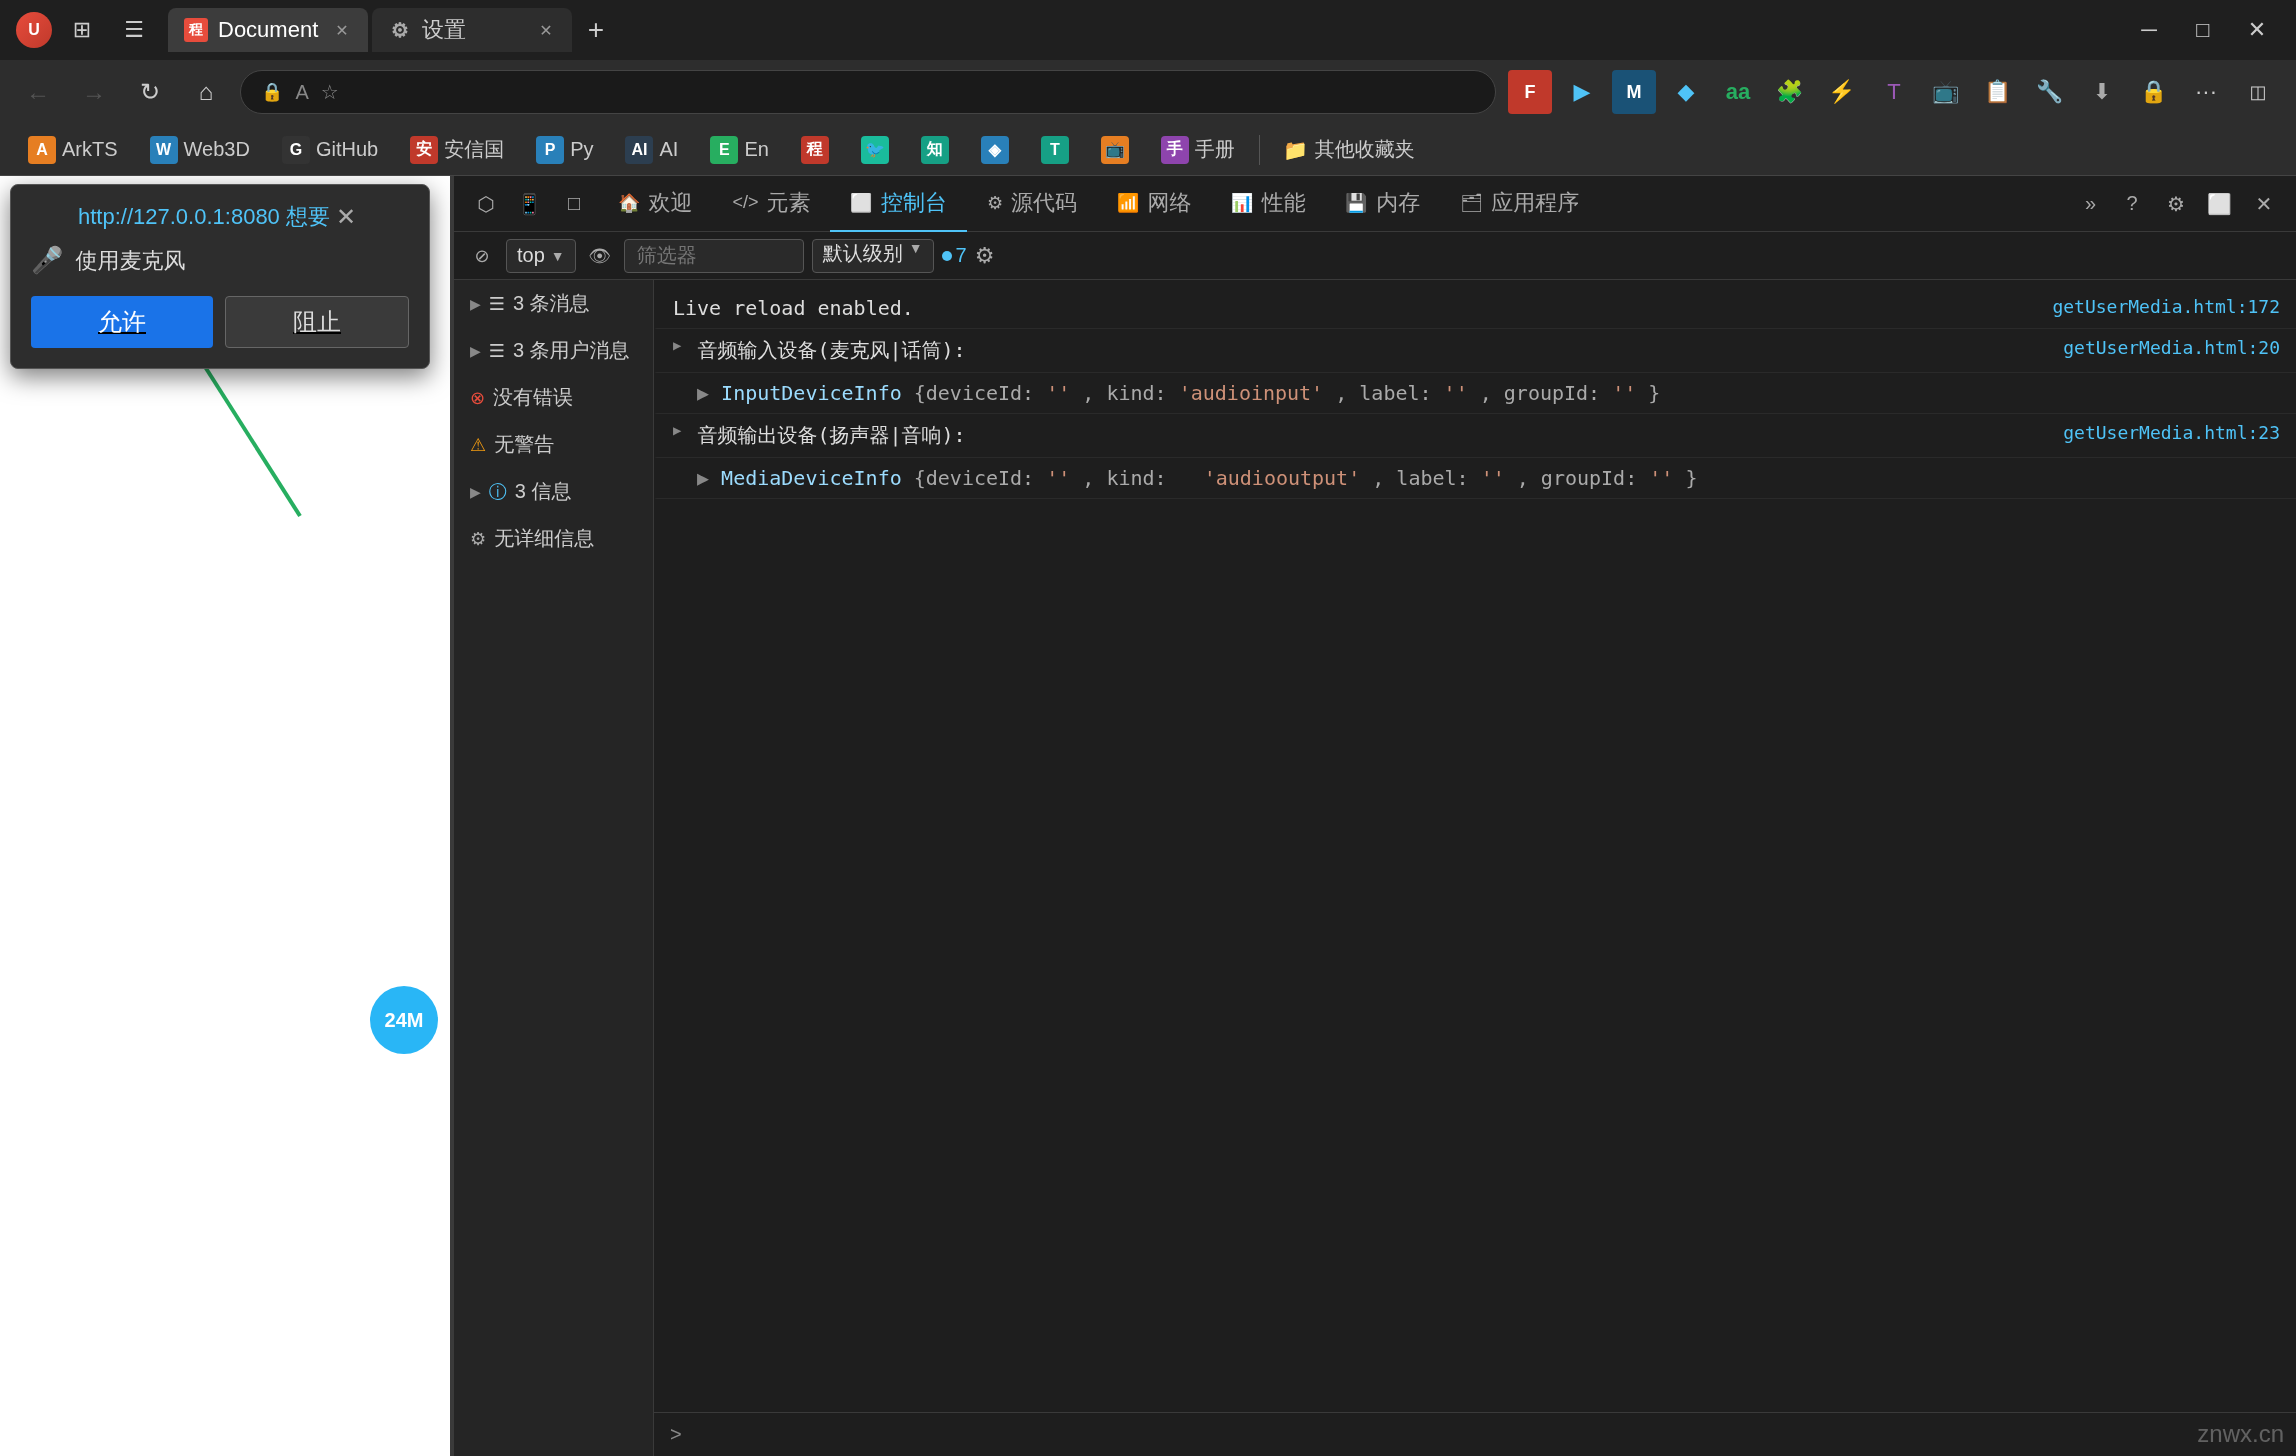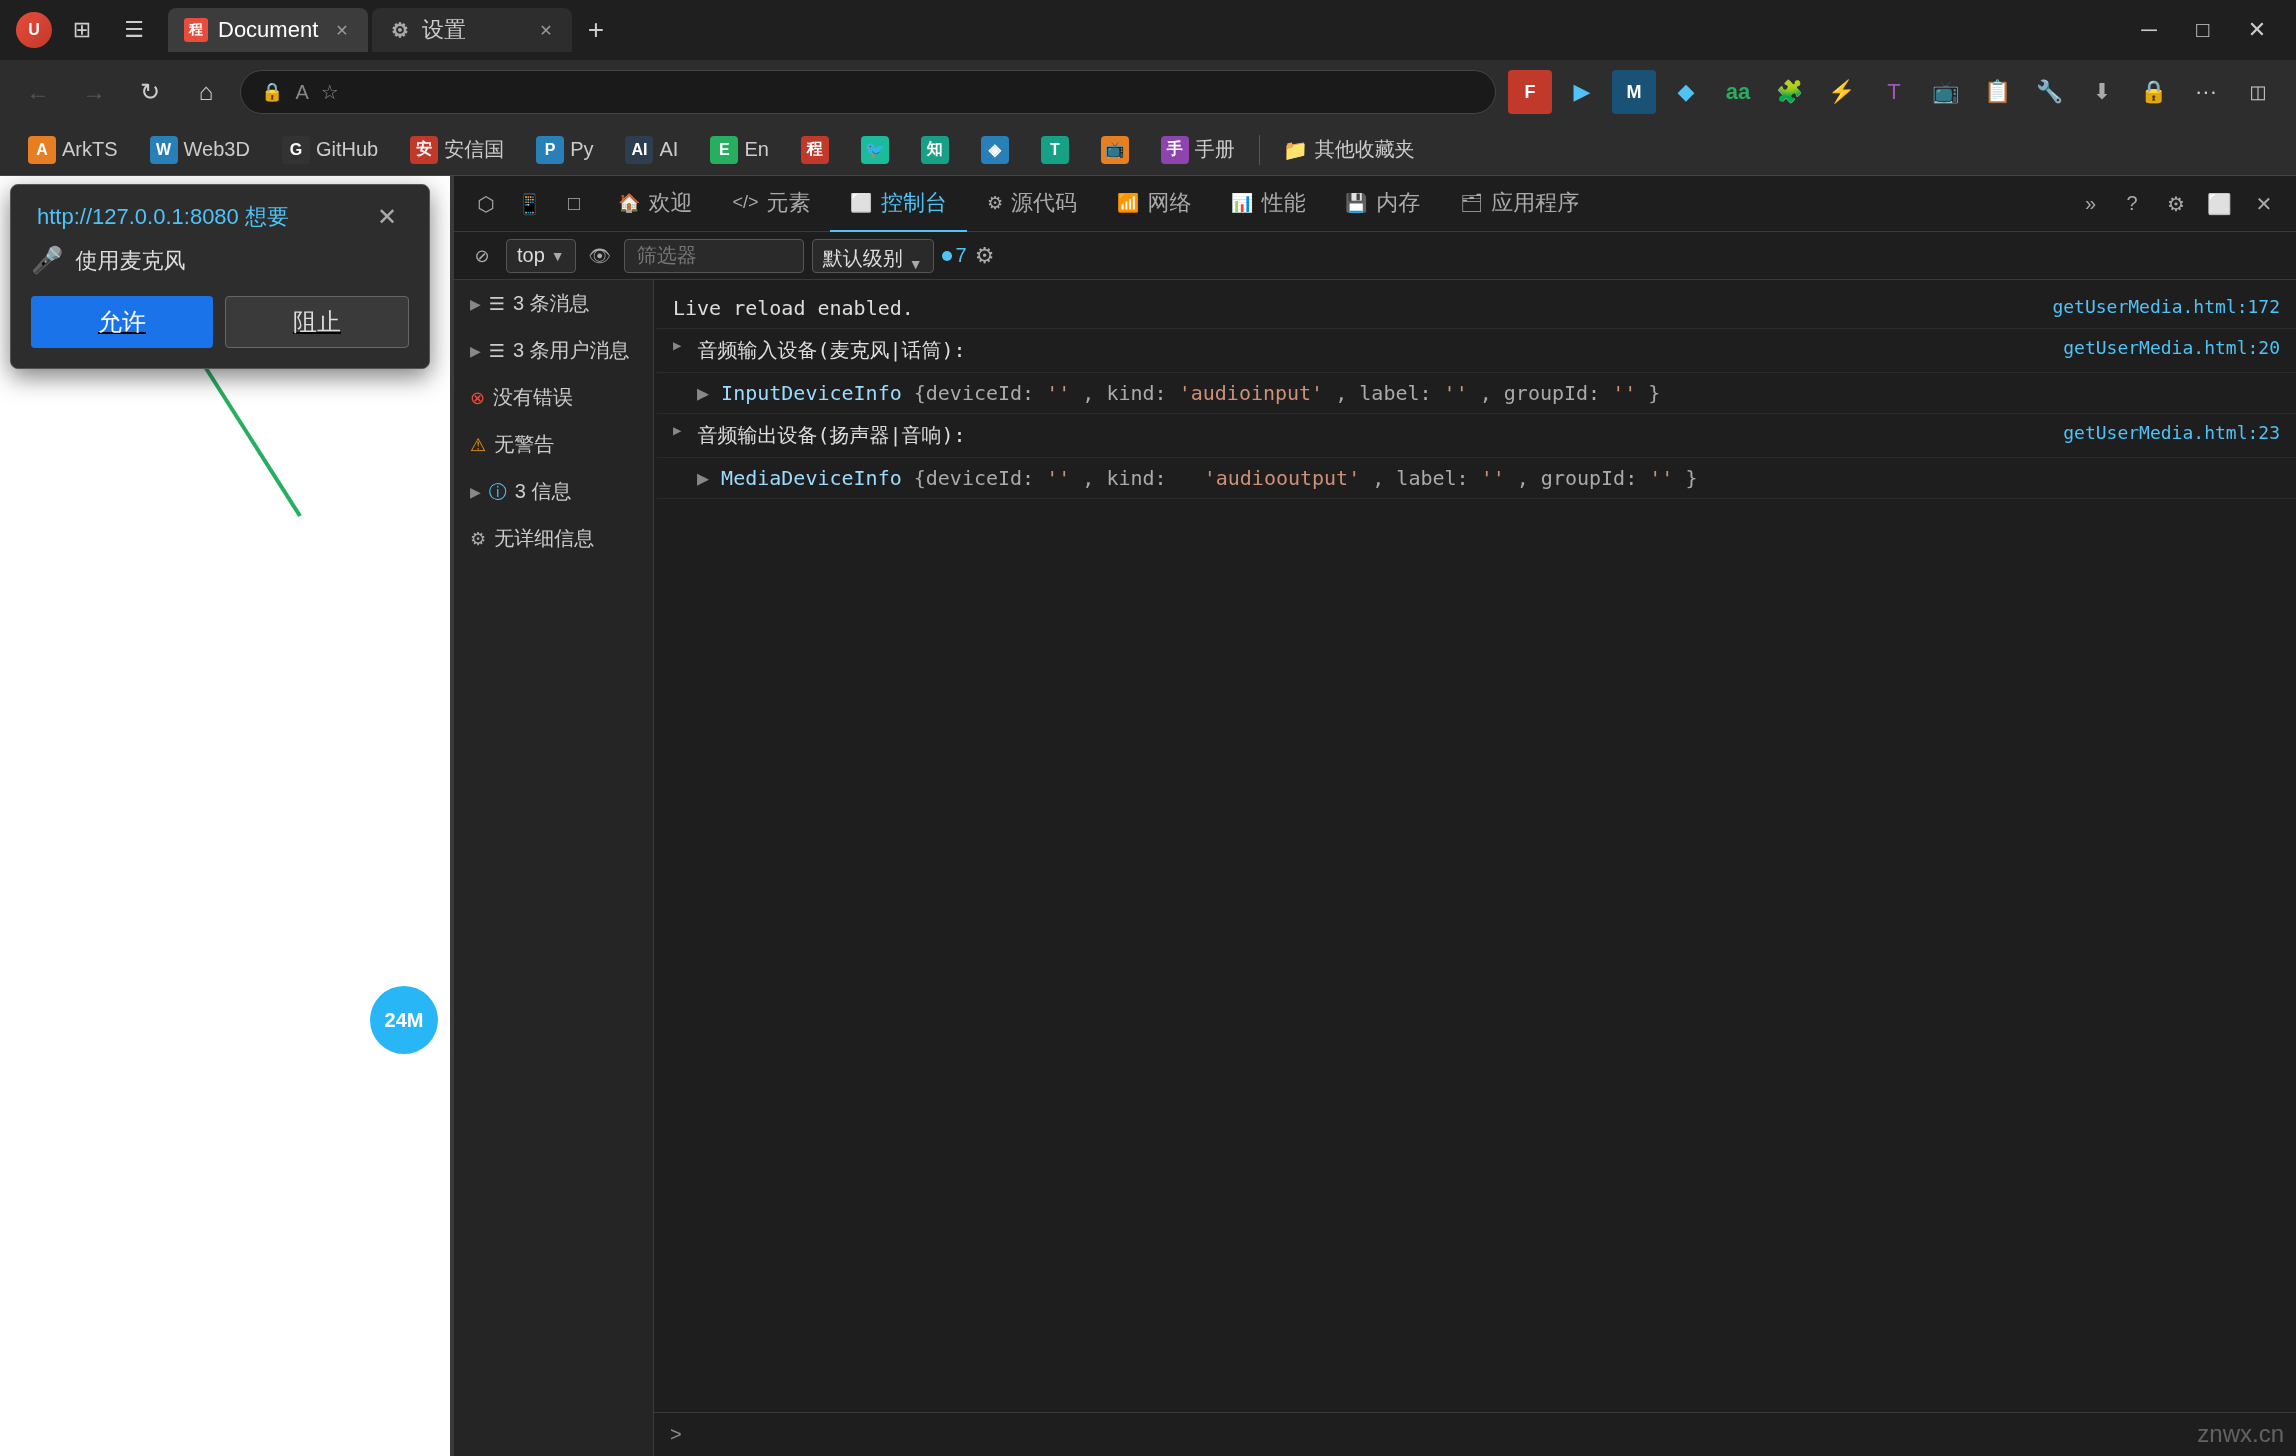--- a/index.html
+++ b/index.html
@@ -275,21 +275,21 @@
       background: #2d2d2d;
       border: 1px solid #555;
       border-radius: 8px;
       z-index: 100;
       box-shadow: 0 8px 24px rgba(0,0,0,0.5);
     }
 
     .popup-header {
       display: flex;
       align-items: center;
-      justify-content: space-between;
+      justify-content: center;
       padding: 16px 26px 12px;
     }
 
     .popup-url {
       color: #4fc3f7;
       font-size: 22px;
       font-weight: 500;
     }
 
     .popup-close {
@@ -513,21 +513,21 @@
     .level-dropdown {
       height: 34px;
       background: #2a2a2a;
       border: 1px solid #555;
       border-radius: 4px;
       padding: 0 10px;
       color: #ddd;
       font-size: 20px;
       cursor: pointer;
       display: flex;
-      align-items: flex-end;
+      align-items: flex-start;
       gap: 6px;
     }
 
     .msg-count-badge {
       display: flex;
       align-items: center;
       gap: 4px;
       color: #4fc3f7;
       font-size: 20px;
     }

